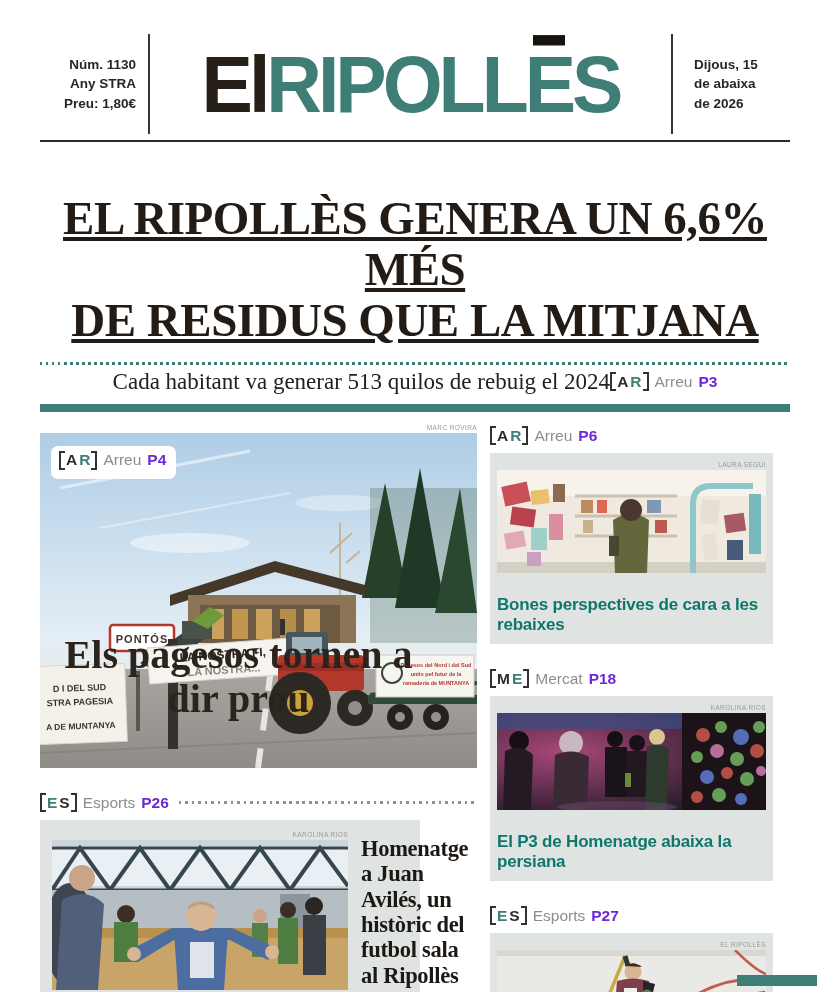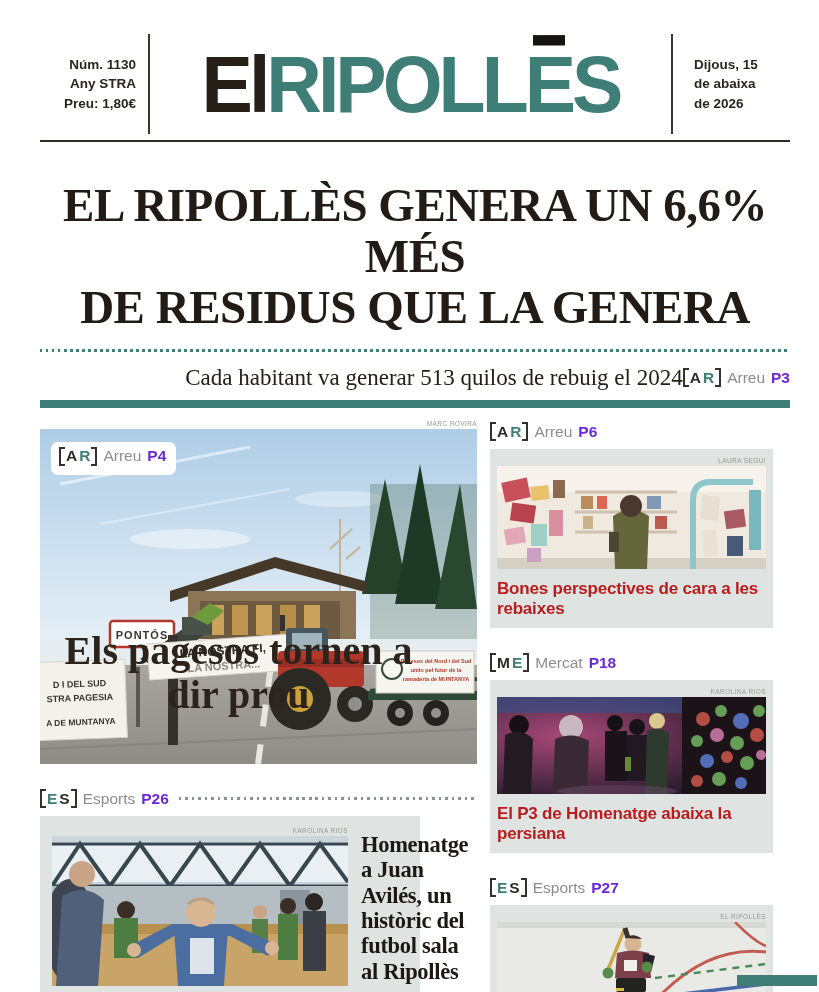--- a/index.html
+++ b/index.html
@@ -16,25 +16,25 @@
   .logo{flex:1;text-align:center;font-weight:700;font-size:77px;letter-spacing:-4px;
         line-height:1;white-space:nowrap;transform:scaleY(1.04);}
   .logo .el{color:#262019;}
   .logo .rip{color:#3e7e77;}
   .logo .eacc{position:relative;display:inline-block;}
   .logo .accent-bar{position:absolute;left:8px;top:-9px;width:32px;height:10px;background:#17130f;}
   .mh-date{width:96px;font-size:13.5px;font-weight:700;color:#2a2521;line-height:1.45;
            padding-left:21px;}
 
   
-  .headline{margin-top:38px;text-align:center;font-family:"Liberation Serif",serif;
-            font-weight:700;font-size:47px;line-height:1.09;color:#231c16;letter-spacing:-.5px;}
+  .headline{margin-top:51px;text-align:center;font-family:"Liberation Serif",serif;
+            font-weight:700;font-size:47px;line-height:1.09;color:#231c16;letter-spacing:-.5px;text-decoration:underline;}
   .dotted-teal{margin-top:15px;height:3px;
      background:repeating-linear-gradient(90deg,#3e7e77 0 2.5px,transparent 2.5px 6px);}
-  .standfirst-row{margin-top:13px;display:flex;align-items:center;justify-content:flex-end;}
+  .standfirst-row{margin-top:4px;display:flex;align-items:center;justify-content:center;}
   .standfirst{font-family:"Liberation Serif",serif;font-size:23px;color:#262019;}
   .teal-bar{margin-top:9px;height:8px;background:#3e7e77;}
 
   
   .badge{display:inline-flex;align-items:center;white-space:nowrap;}
   .brk{width:6px;height:19px;box-sizing:border-box;}
   .brk-l{border-left:2.5px solid #33312e;border-top:2.5px solid #33312e;border-bottom:2.5px solid #33312e;}
   .brk-r{border-right:2.5px solid #33312e;border-top:2.5px solid #33312e;border-bottom:2.5px solid #33312e;}
   .bl{font-weight:700;font-size:15.5px;padding:0 1px;line-height:1;}
   .bl.dark{color:#2b2b28;} .bl.teal{color:#3e7e77;}
@@ -58,21 +58,21 @@
   
   .sec-head{display:flex;align-items:center;margin-top:24px;margin-bottom:6px;height:22px;}
   .sec-head.first{margin-top:2px;}
   .dotted-gray{flex:1;height:2.5px;margin-left:10px;
      background:repeating-linear-gradient(90deg,#8f938f 0 2.5px,transparent 2.5px 6.5px);}
 
   
   .card{background:#dfe4e2;box-sizing:border-box;}
   .card-r{width:283px;padding:7px 7px 9px 7px;margin-bottom:0;}
   .card-r .photo{width:269px;overflow:hidden;}
-  .caption{margin-top:6px;font-size:17px;font-weight:700;color:#b91c1c;letter-spacing:-.2px;}
+  .caption{margin-top:18px;font-size:17px;font-weight:700;color:#0f766e;letter-spacing:-.2px;}
 
   .card-l{width:380px;padding:10px 12px 12px 12px;display:grid;
           grid-template-columns:296px 1fr;column-gap:13px;}
   .card-l .photo{width:296px;overflow:hidden;}
   .card-l .credit{width:296px;}
   .story-title{font-family:"Liberation Serif",serif;font-weight:700;font-size:22.5px;
                line-height:1.13;color:#1d1813;padding-top:6px;letter-spacing:-.3px;}
   .mb20{margin-bottom:20px;}
   .footer-accent{position:absolute;left:737px;top:947px;width:80px;height:11px;background:#3e7e77;}
 </style>
@@ -94,21 +94,21 @@
     <div class="mh-div"></div>
     <div class="mh-date">
       <div>Dijous, 15</div>
       <div>de abaixa</div>
       <div>de 2026</div>
     </div>
   </div>
 
   <div class="headline">
     <div>EL RIPOLLÈS GENERA UN 6,6% MÉS</div>
-    <div>DE RESIDUS QUE LA GENERA</div>
+    <div>DE RESIDUS QUE LA MITJANA</div>
   </div>
   <div class="dotted-teal"></div>
   <div class="standfirst-row">
     <div class="standfirst">Cada habitant va generar 513 quilos de rebuig el 2024</div>
     <div class="badge">
       <span class="brk brk-l"></span>
       <span class="bl dark">A</span>
       <span class="bl teal">R</span>
       <span class="brk brk-r"></span>
       <span class="blabel">Arreu</span>

